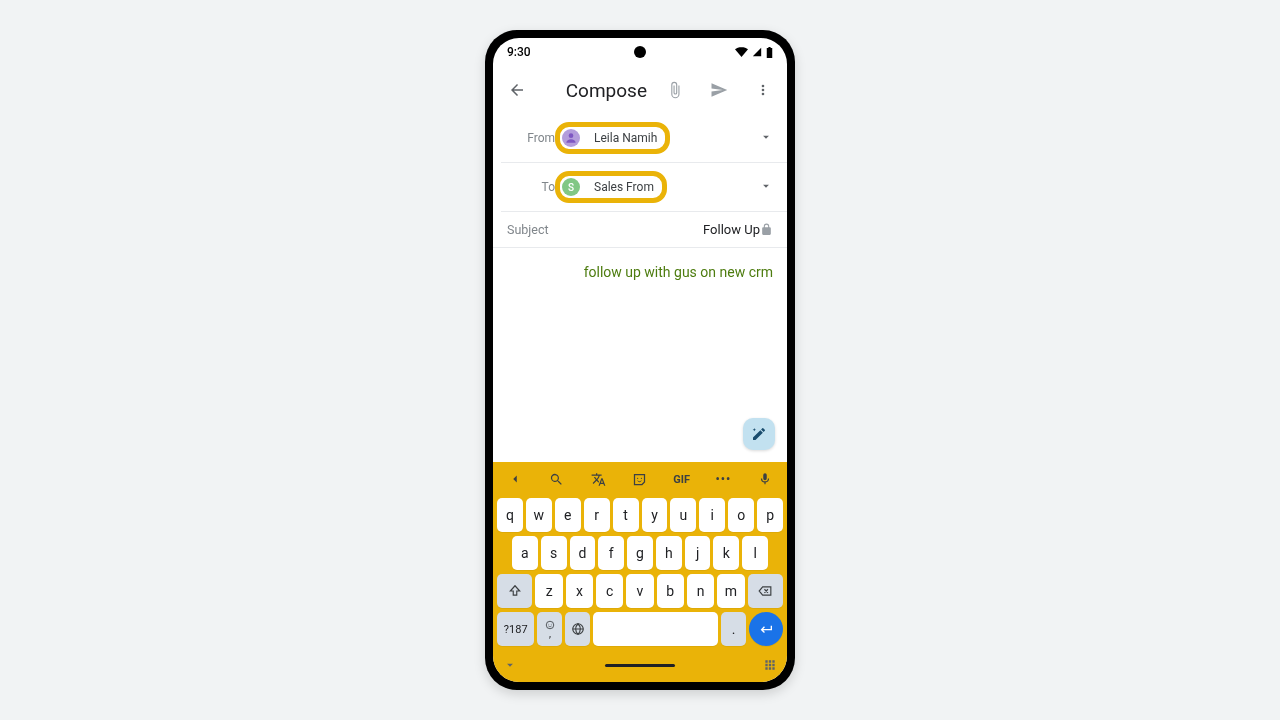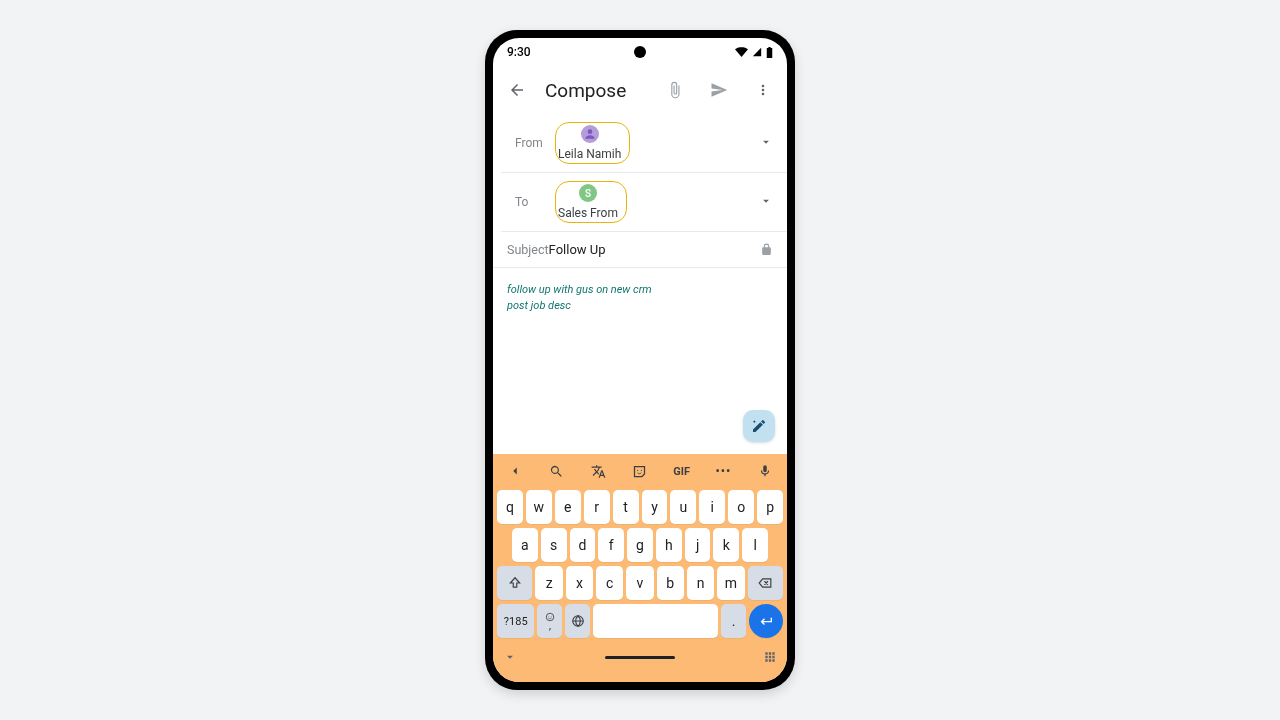--- a/index.html
+++ b/index.html
@@ -13,20 +13,21 @@
     font-family: 'Roboto', -apple-system, BlinkMacSystemFont, sans-serif;
   }
   .phone {
     width: 310px;
     height: 660px;
     background: #000;
     border-radius: 32px;
     padding: 8px;
     box-shadow: 0 4px 12px rgba(0,0,0,0.15);
     position: relative;
+    text-align: right;
   }
   .screen {
     width: 100%;
     height: 100%;
     background: #fff;
     border-radius: 26px;
     overflow: hidden;
     display: flex;
     flex-direction: column;
     position: relative;
@@ -86,27 +87,26 @@
   }
   .field-label {
     color: #80868b;
     width: 40px;
     flex-shrink: 0;
     font-size: 12px;
   }
   .chip {
     display: flex;
     align-items: center;
-    border: 1px solid #eab308;
+    border: 5px solid #eab308;
     border-radius: 14px;
     padding: 2px 8px 2px 2px;
-    gap: 4px;
+    gap: 14px;
     font-size: 12px;
     color: #3c4043;
-    flex-direction: column;
   }
   .avatar {
     width: 18px;
     height: 18px;
     border-radius: 50%;
     display: flex;
     align-items: center;
     justify-content: center;
     font-size: 10px;
     color: #fff;
@@ -118,43 +118,42 @@
     align-items: center;
     padding: 10px 14px;
     border-bottom: 1px solid #e8eaed;
     font-size: 13px;
   }
   .subject-label { color: #80868b; font-size: 12.5px;}
   .subject-value { color: #202124; flex: 1; font-size: 13px;}
   .body-area {
     flex: 1;
     padding: 14px;
-    font-size: 11px;
-    color: #0f766e;
+    font-size: 14px;
+    color: #4d7c0f;
     line-height: 1.45;
     position: relative;
-    font-style: italic;
   }
   .fab {
     position: absolute;
     bottom: 12px;
     right: 12px;
     width: 32px;
     height: 32px;
     background: #c2e1f0;
     border-radius: 10px;
     display: flex;
     align-items: center;
     justify-content: center;
     box-shadow: 0 1px 3px rgba(0,0,0,0.15);
     cursor: pointer;
   }
   .keyboard {
-    background: #fdba74;
-    padding-bottom: 12px;
+    background: #eab308;
+    padding-bottom: 4px;
   }
   .kb-toolbar {
     height: 34px;
     display: flex;
     align-items: center;
     justify-content: space-between;
     padding: 0 8px;
   }
   .kb-tool { width: 28px; display:flex; align-items:center; justify-content:center; cursor:pointer; color:#3c4043; font-size:12px; font-weight:600;}
   .kb-rows { padding: 2px 4px; }
@@ -275,21 +274,20 @@
     <div class="subject-row">
       <span class="subject-label">Subject</span>
       <span class="subject-value">Follow Up</span>
       <svg width="13" height="13" viewBox="0 0 24 24">
           <path fill="#9aa0a6" d="M18 8h-1V6a5 5 0 00-10 0v2H6a2 2 0 00-2 2v10a2 2 0 002 2h12a2 2 0 002-2V10a2 2 0 00-2-2zM9 6a3 3 0 016 0v2H9z"></path>
         </svg>
     </div>
 
     <div class="body-area">
       <span class="body-line">follow up with gus on new crm</span>
-      <span class="body-line">post job desc</span>
       <div class="fab">
         <svg width="16" height="16" viewBox="0 0 24 24">
             <path fill="#1a4d6e" d="M3 17.25V21h3.75L17.8 9.94l-3.75-3.75L3 17.25zM20.7 7.04a1 1 0 000-1.41l-2.34-2.34a1 1 0 00-1.41 0l-1.83 1.83 3.75 3.75 1.83-1.83z"></path>
             <path fill="#1a4d6e" d="M5 3l.7 1.8L7.5 5.5 5.7 6.2 5 8l-.7-1.8L2.5 5.5l1.8-.7z"></path>
           </svg>
       </div>
     </div>
 
     <div class="keyboard">
       <div class="kb-toolbar">
@@ -363,21 +361,21 @@
           <div class="key">b</div>
           <div class="key">n</div>
           <div class="key">m</div>
           <div class="key key-special key-bksp">
               <svg width="16" height="14" viewBox="0 0 24 24">
                 <path fill="none" stroke="#3c4043" stroke-width="2" d="M22 5H8l-6 7 6 7h14zM11 9l6 6m0-6l-6 6"></path>
               </svg>
             </div>
         </div>
         <div class="kb-row">
-          <div class="key key-special key-sym">?185</div>
+          <div class="key key-special key-sym">?187</div>
           <div class="key key-special" style="flex:0.8;flex-direction:column;">
             <svg width="10" height="10" viewBox="0 0 24 24" style="margin-bottom:-2px;">
                 <circle cx="12" cy="12" r="9" fill="none" stroke="#3c4043" stroke-width="2"></circle>
                 <circle cx="9" cy="10" r="1" fill="#3c4043"></circle>
                 <circle cx="15" cy="10" r="1" fill="#3c4043"></circle>
                 <path fill="none" stroke="#3c4043" stroke-width="1.5" d="M8 14c1 1.5 2.5 2 4 2s3-.5 4-2"></path>
               </svg>
             <span style="font-size:10px;">,</span>
           </div>
           <div class="key key-special" style="flex:0.8;">

